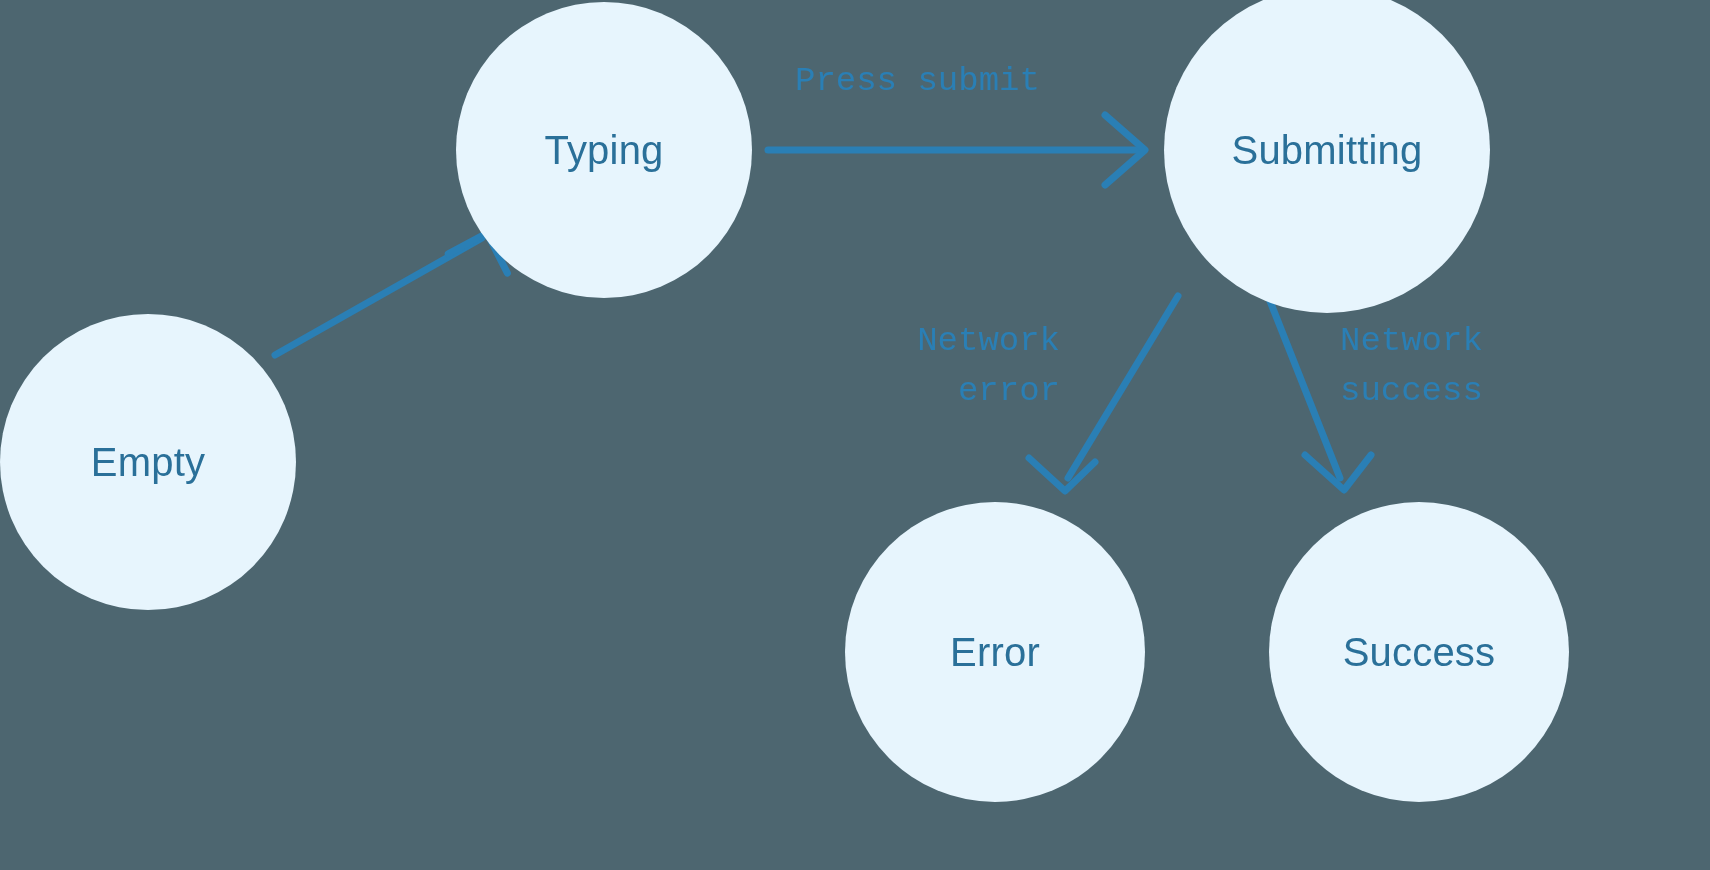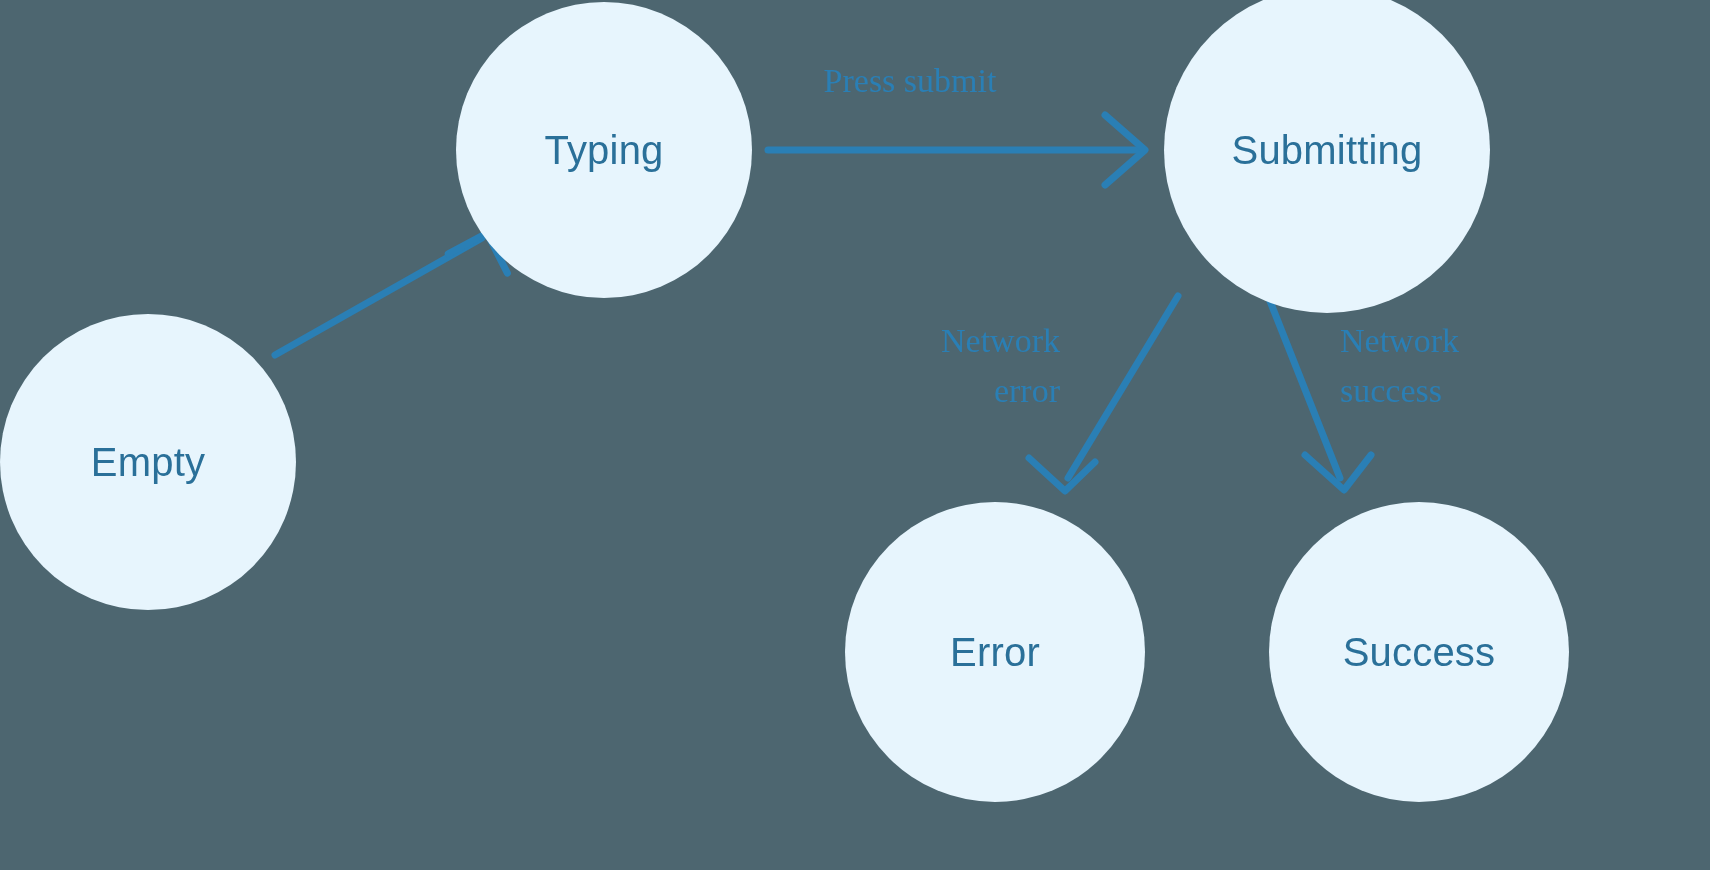--- a/index.html
+++ b/index.html
@@ -42,21 +42,21 @@
     white-space: nowrap;
     font-family: "Liberation Sans", sans-serif;
   }
   .edge-label {
     position: absolute;
     color: #2a7fb5;
     font-size: 34px;
     line-height: 50px;
     font-weight: 400;
     white-space: pre;
-    font-family: Liberation Serif, serif;
+    font-family: Liberation Mono, monospace;
   }
   .edge-label.align-right { text-align: right; }
   .edge-label.align-center { text-align: center; }
   .edge-label.align-left { text-align: left; }
 </style>
 </head>
 <body>
 
 <div id="diagram-root">
 

